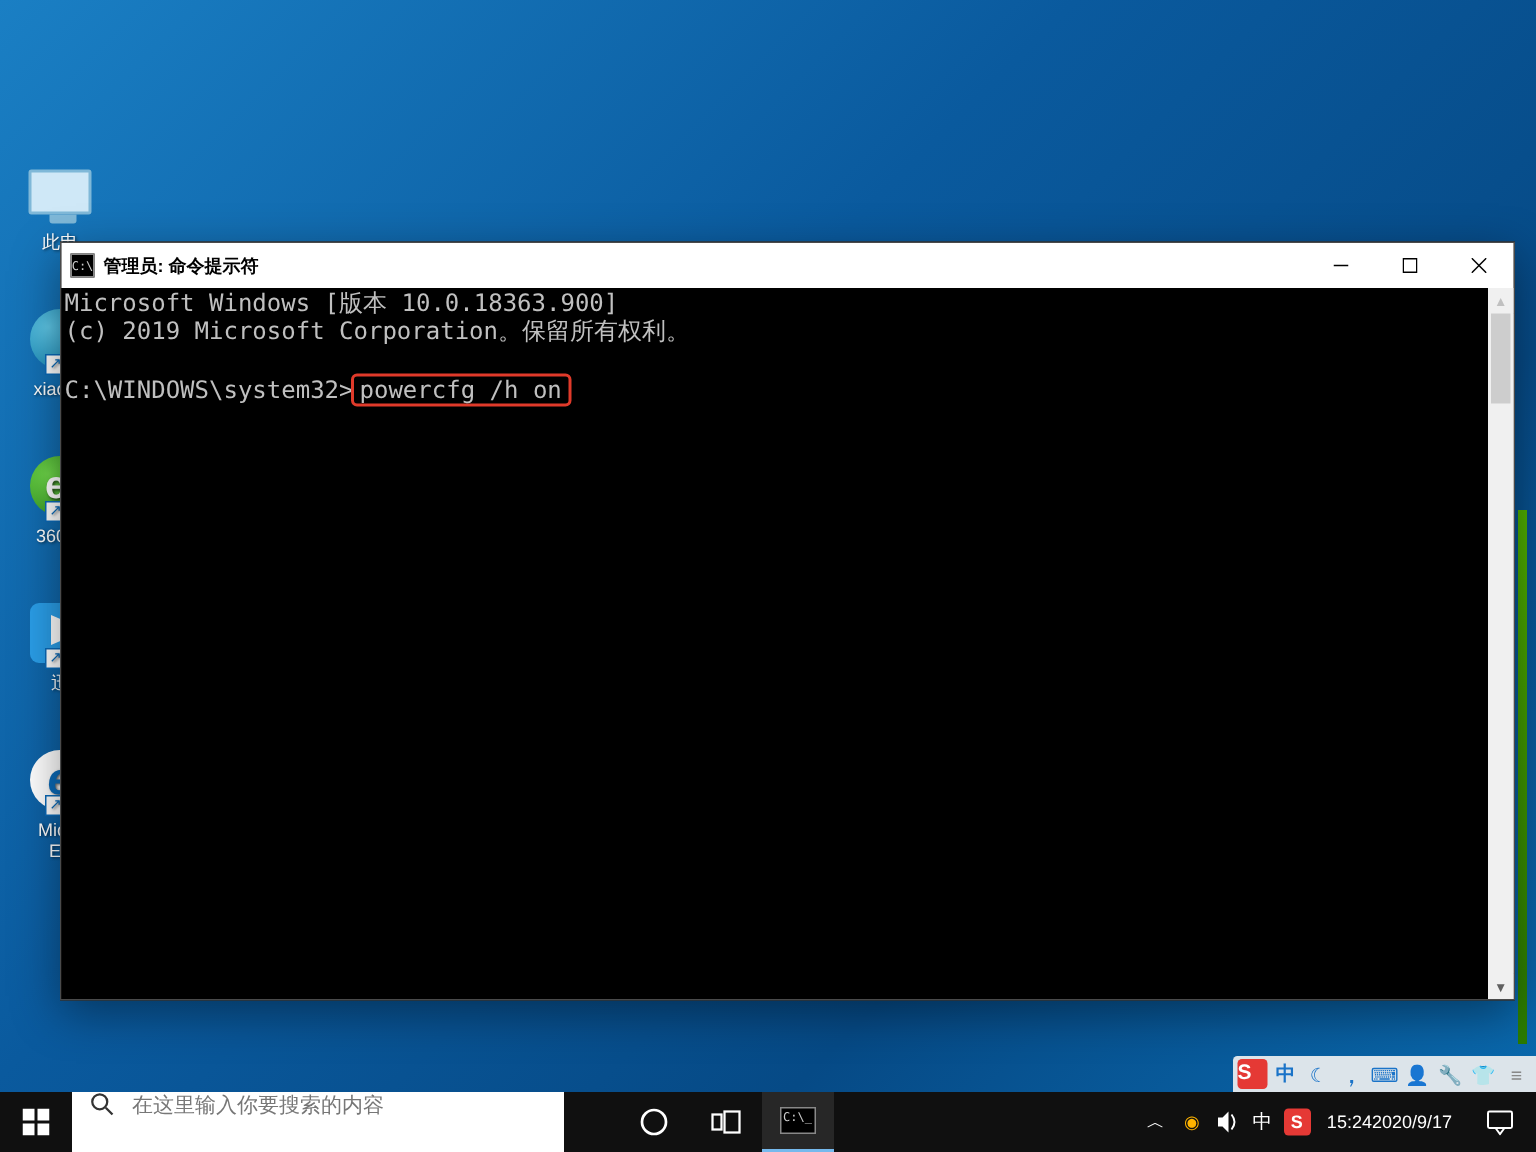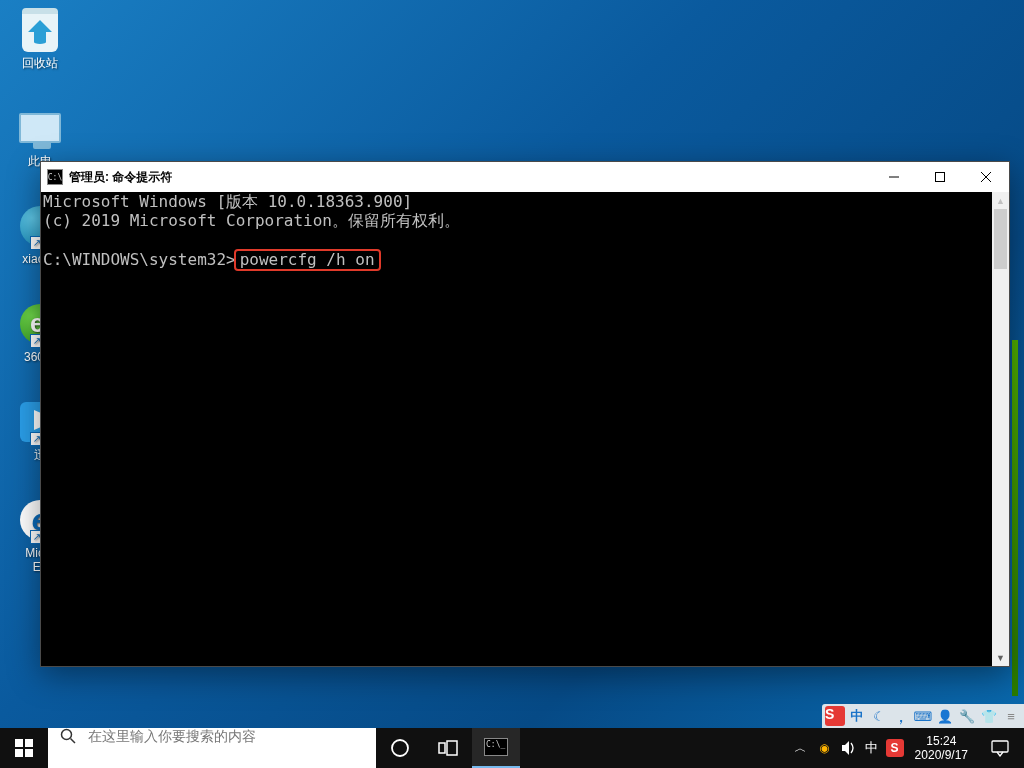--- a/index.html
+++ b/index.html
@@ -44,45 +44,39 @@
   .strack{flex:1;background:#f0f0f0;position:relative;}
   .sthumb{position:absolute;top:0;left:2px;right:2px;height:60px;background:#cdcdcd;}
 
   
   .taskbar{position:absolute;left:0;bottom:0;width:100%;height:40px;background:#101010;display:flex;align-items:stretch;color:#fff;}
   .tb-btn{width:48px;display:flex;align-items:center;justify-content:center;}
   .start svg{width:18px;height:18px;fill:#fff;}
   .searchbox{flex:0 0 328px;background:#fff;display:flex;align-items:flex-start;color:#888;font-size:14px;font-family:Liberation Serif, serif;}
   .searchbox .sicon{width:40px;display:flex;align-items:center;justify-content:center;color:#333;}
   .searchbox .ph{color:#777;}
-  .tb-icons{display:flex;align-items:stretch;}
+  .tb-icons{display:flex;align-items:stretch;padding-left:36px;}
   .task-active{border-bottom:2px solid #76b9ed;background:#272727;}
   .tray{margin-left:auto;display:flex;align-items:center;font-size:12px;}
   .tray .ti{width:24px;height:40px;display:flex;align-items:center;justify-content:center;}
-  .clock{padding:0 8px;text-align:center;font-size:12px;line-height:14px;display:flex;flex-direction:column;justify-content:flex-start;}
+  .clock{padding:0 8px;text-align:center;font-size:12px;line-height:14px;display:flex;justify-content:flex-start;}
   .notif{width:48px;display:flex;align-items:center;justify-content:center;}
 
   
   .float-tb{position:absolute;right:0;bottom:40px;height:24px;background:#dce4ea;display:flex;align-items:center;border-radius:3px 0 0 0;padding:0 2px;}
   .ft-item{width:22px;height:22px;display:flex;align-items:center;justify-content:center;font-size:13px;color:#444;}
   .ft-s{background:#e53935;color:#fff;font-weight:bold;border-radius:3px;width:20px;height:20px;font-size:14px;}
 
   
   .greenbar{position:absolute;right:6px;top:340px;width:6px;height:356px;background:linear-gradient(#4fae00,#2a7a00);}
 </style>
 </head>
 <body>
 
 <div class="desktop">
-  <div class="di" style="top:6px;left:2px">
-    <div class="ibox">
-        <div class="recycle"></div>
-      </div>
-    <span class="lbl">回收站</span>
-  </div>
   <div class="di" style="top:104px;left:2px">
     <div class="ibox">
         <div class="pc"></div>
       </div>
     <span class="lbl">此电</span>
   </div>
   <div class="di" style="top:202px;left:2px">
     <div class="ibox" style="position:relative">
         <div class="globe"></div>
         <div class="shortcut">↗</div>

